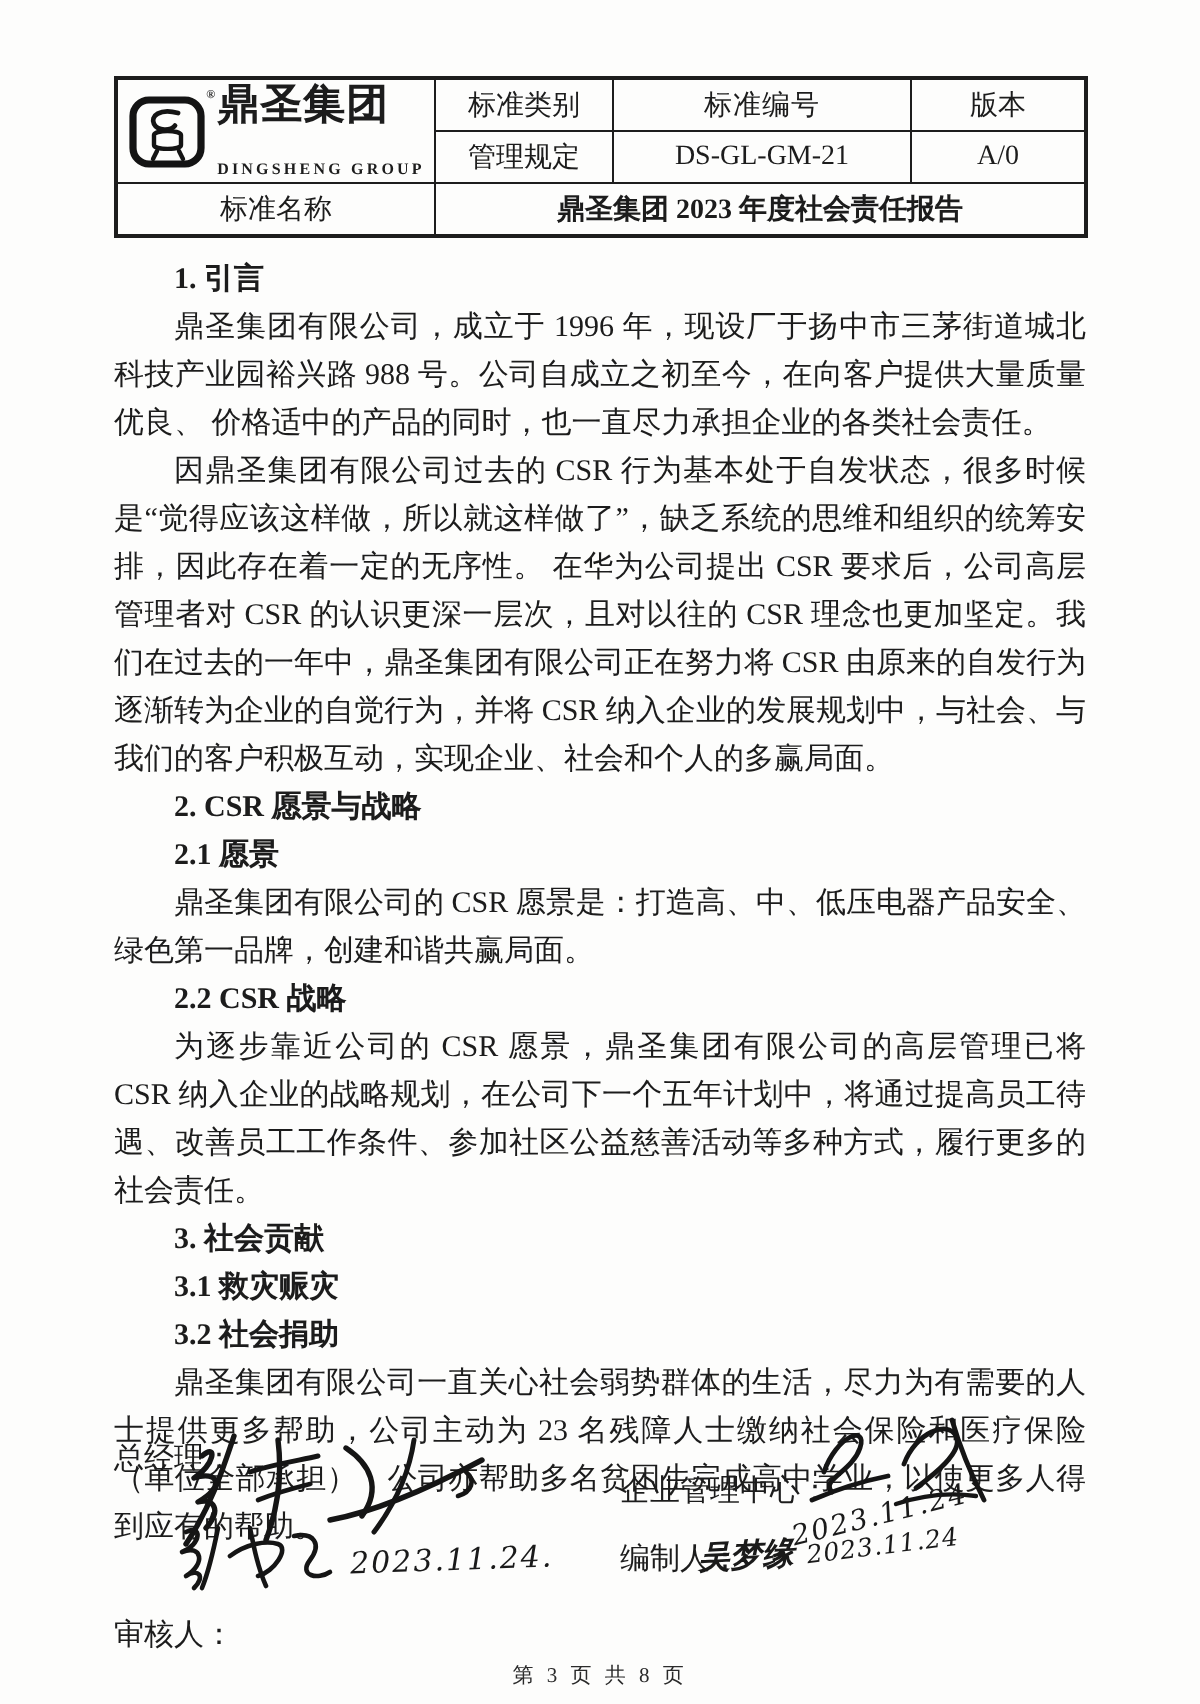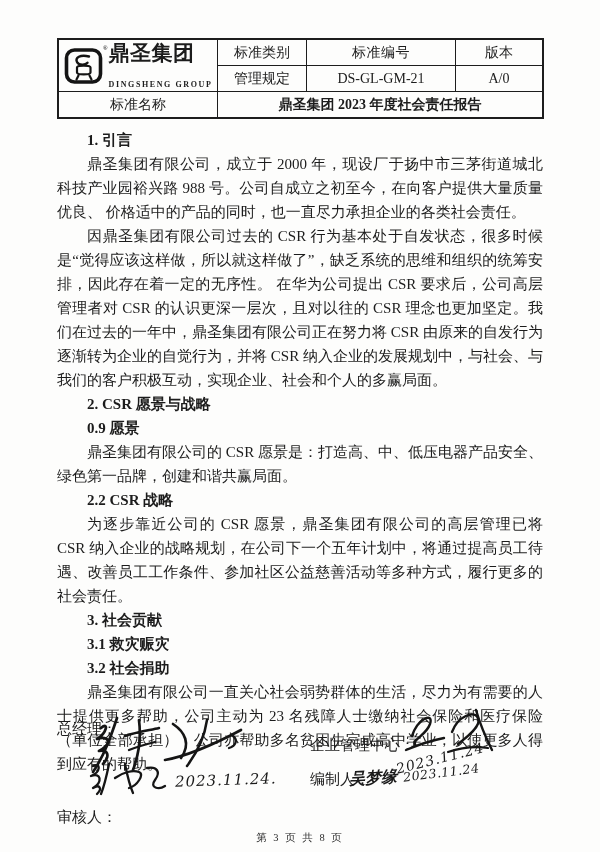--- a/index.html
+++ b/index.html
@@ -89,24 +89,24 @@
       </tr>
       <tr>
         <td>标准名称</td>
         <td colspan="3" class="doc-title">鼎圣集团 2023 年度社会责任报告</td>
       </tr>
     </tbody>
       </table>
 
     <div class="body-text">
       <p class="hd">1. 引言</p>
-      <p class="tx">鼎圣集团有限公司，成立于 2000 年，现设厂于扬中市三茅街道城北科技产业园裕兴路 988 号。公司自成立之初至今，在向客户提供大量质量优良、 价格适中的产品的同时，也一直尽力承担企业的各类社会责任。</p>
+      <p class="tx">鼎圣集团有限公司，成立于 1996 年，现设厂于扬中市三茅街道城北科技产业园裕兴路 988 号。公司自成立之初至今，在向客户提供大量质量优良、 价格适中的产品的同时，也一直尽力承担企业的各类社会责任。</p>
       <p class="tx">因鼎圣集团有限公司过去的 CSR 行为基本处于自发状态，很多时候是“觉得应该这样做，所以就这样做了”，缺乏系统的思维和组织的统筹安排，因此存在着一定的无序性。 在华为公司提出 CSR 要求后，公司高层管理者对 CSR 的认识更深一层次，且对以往的 CSR 理念也更加坚定。我们在过去的一年中，鼎圣集团有限公司正在努力将 CSR 由原来的自发行为逐渐转为企业的自觉行为，并将 CSR 纳入企业的发展规划中，与社会、与我们的客户积极互动，实现企业、社会和个人的多赢局面。</p>
       <p class="hd">2. CSR 愿景与战略</p>
-      <p class="hd">0.9 愿景</p>
+      <p class="hd">2.1 愿景</p>
       <p class="tx">鼎圣集团有限公司的 CSR 愿景是：打造高、中、低压电器产品安全、绿色第一品牌，创建和谐共赢局面。</p>
       <p class="hd">2.2 CSR 战略</p>
       <p class="tx">为逐步靠近公司的 CSR 愿景，鼎圣集团有限公司的高层管理已将 CSR 纳入企业的战略规划，在公司下一个五年计划中，将通过提高员工待遇、改善员工工作条件、参加社区公益慈善活动等多种方式，履行更多的社会责任。</p>
       <p class="hd">3. 社会贡献</p>
       <p class="hd">3.1 救灾赈灾</p>
       <p class="hd">3.2 社会捐助</p>
       <p class="tx">鼎圣集团有限公司一直关心社会弱势群体的生活，尽力为有需要的人士提供更多帮助，公司主动为 23 名残障人士缴纳社会保险和医疗保险（单位全部承担），公司亦帮助多名贫困生完成高中学业，以使更多人得到应有的帮助。</p>
     </div>
   </div>
 

